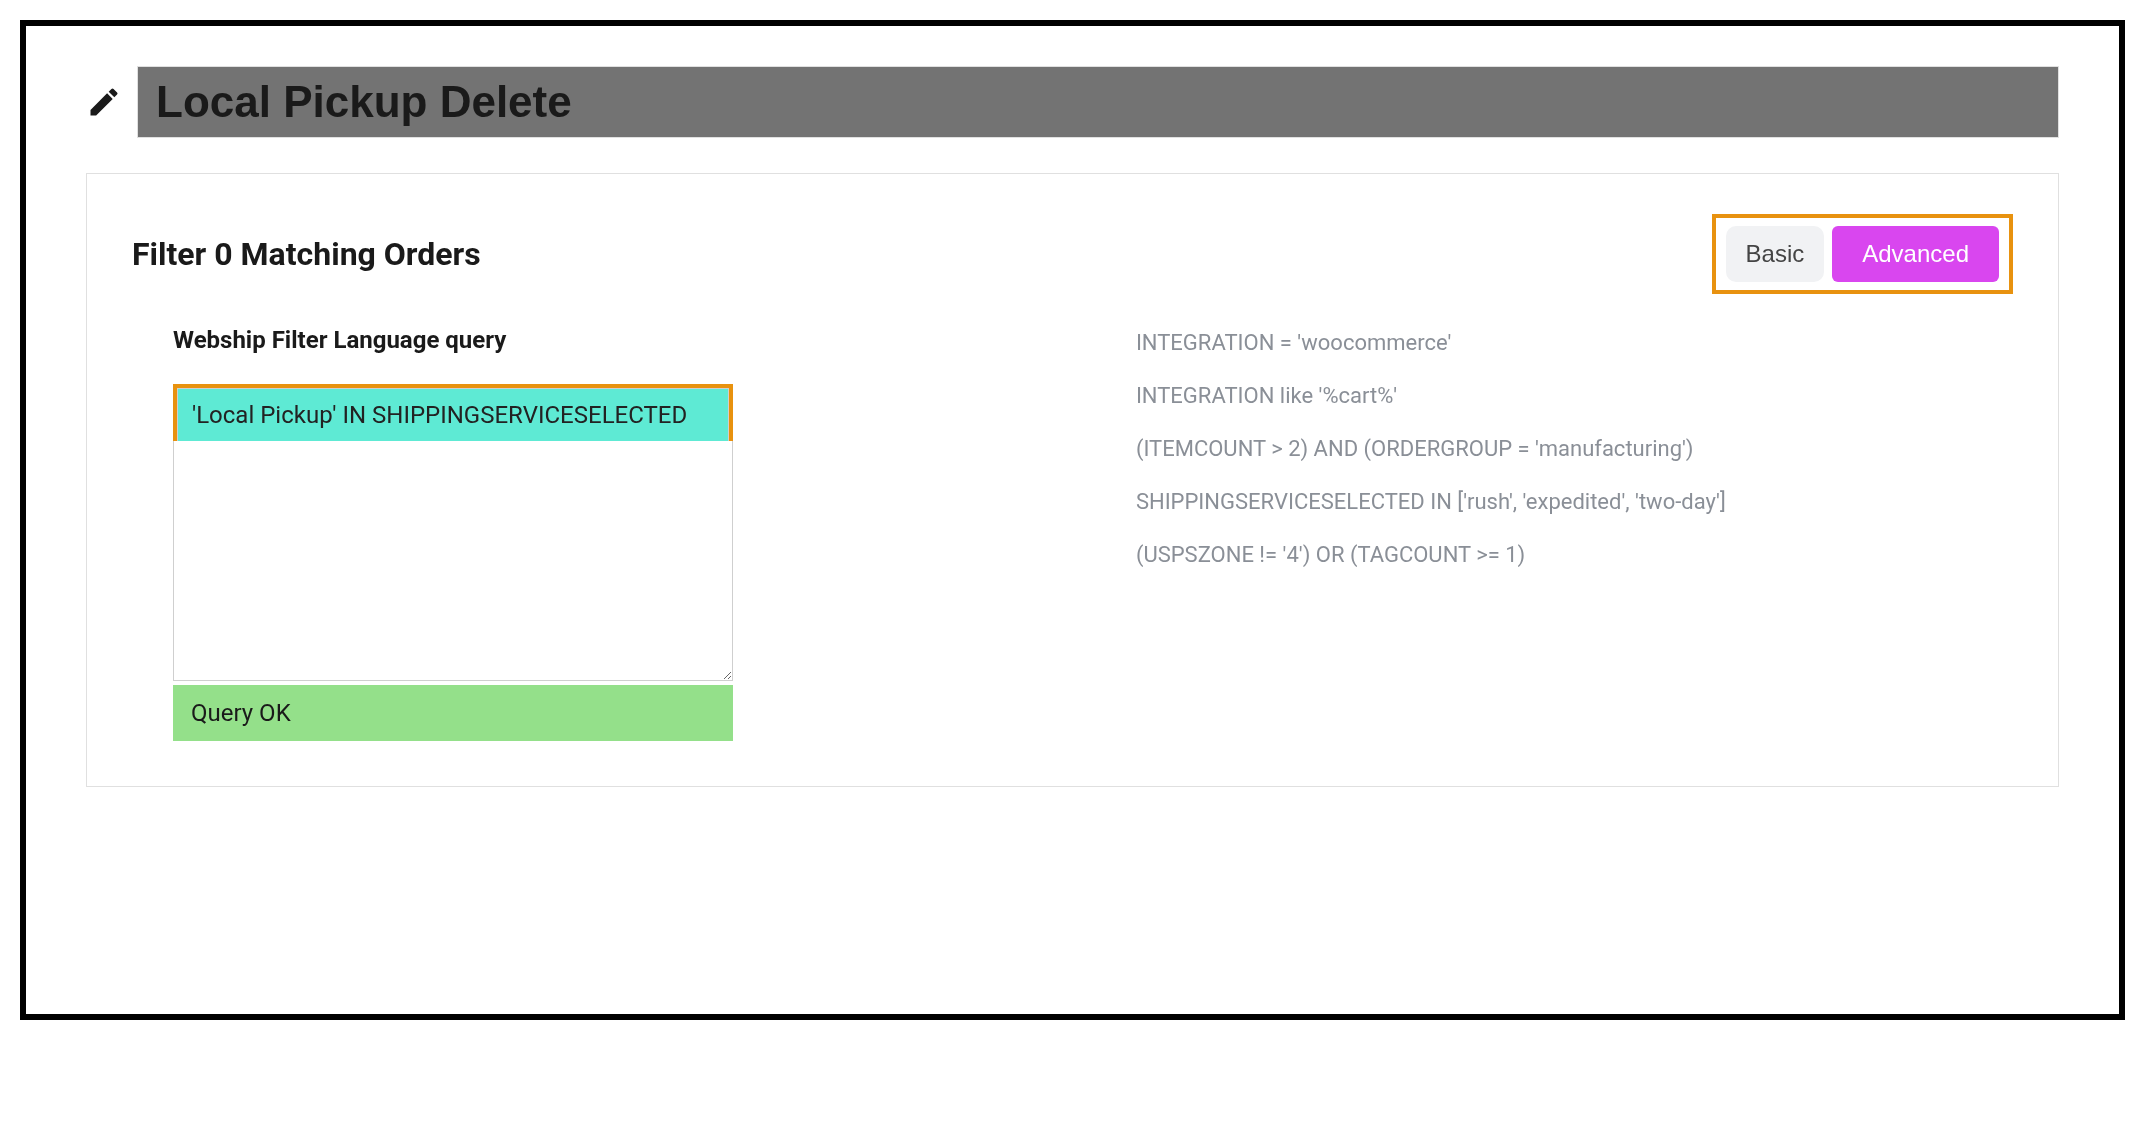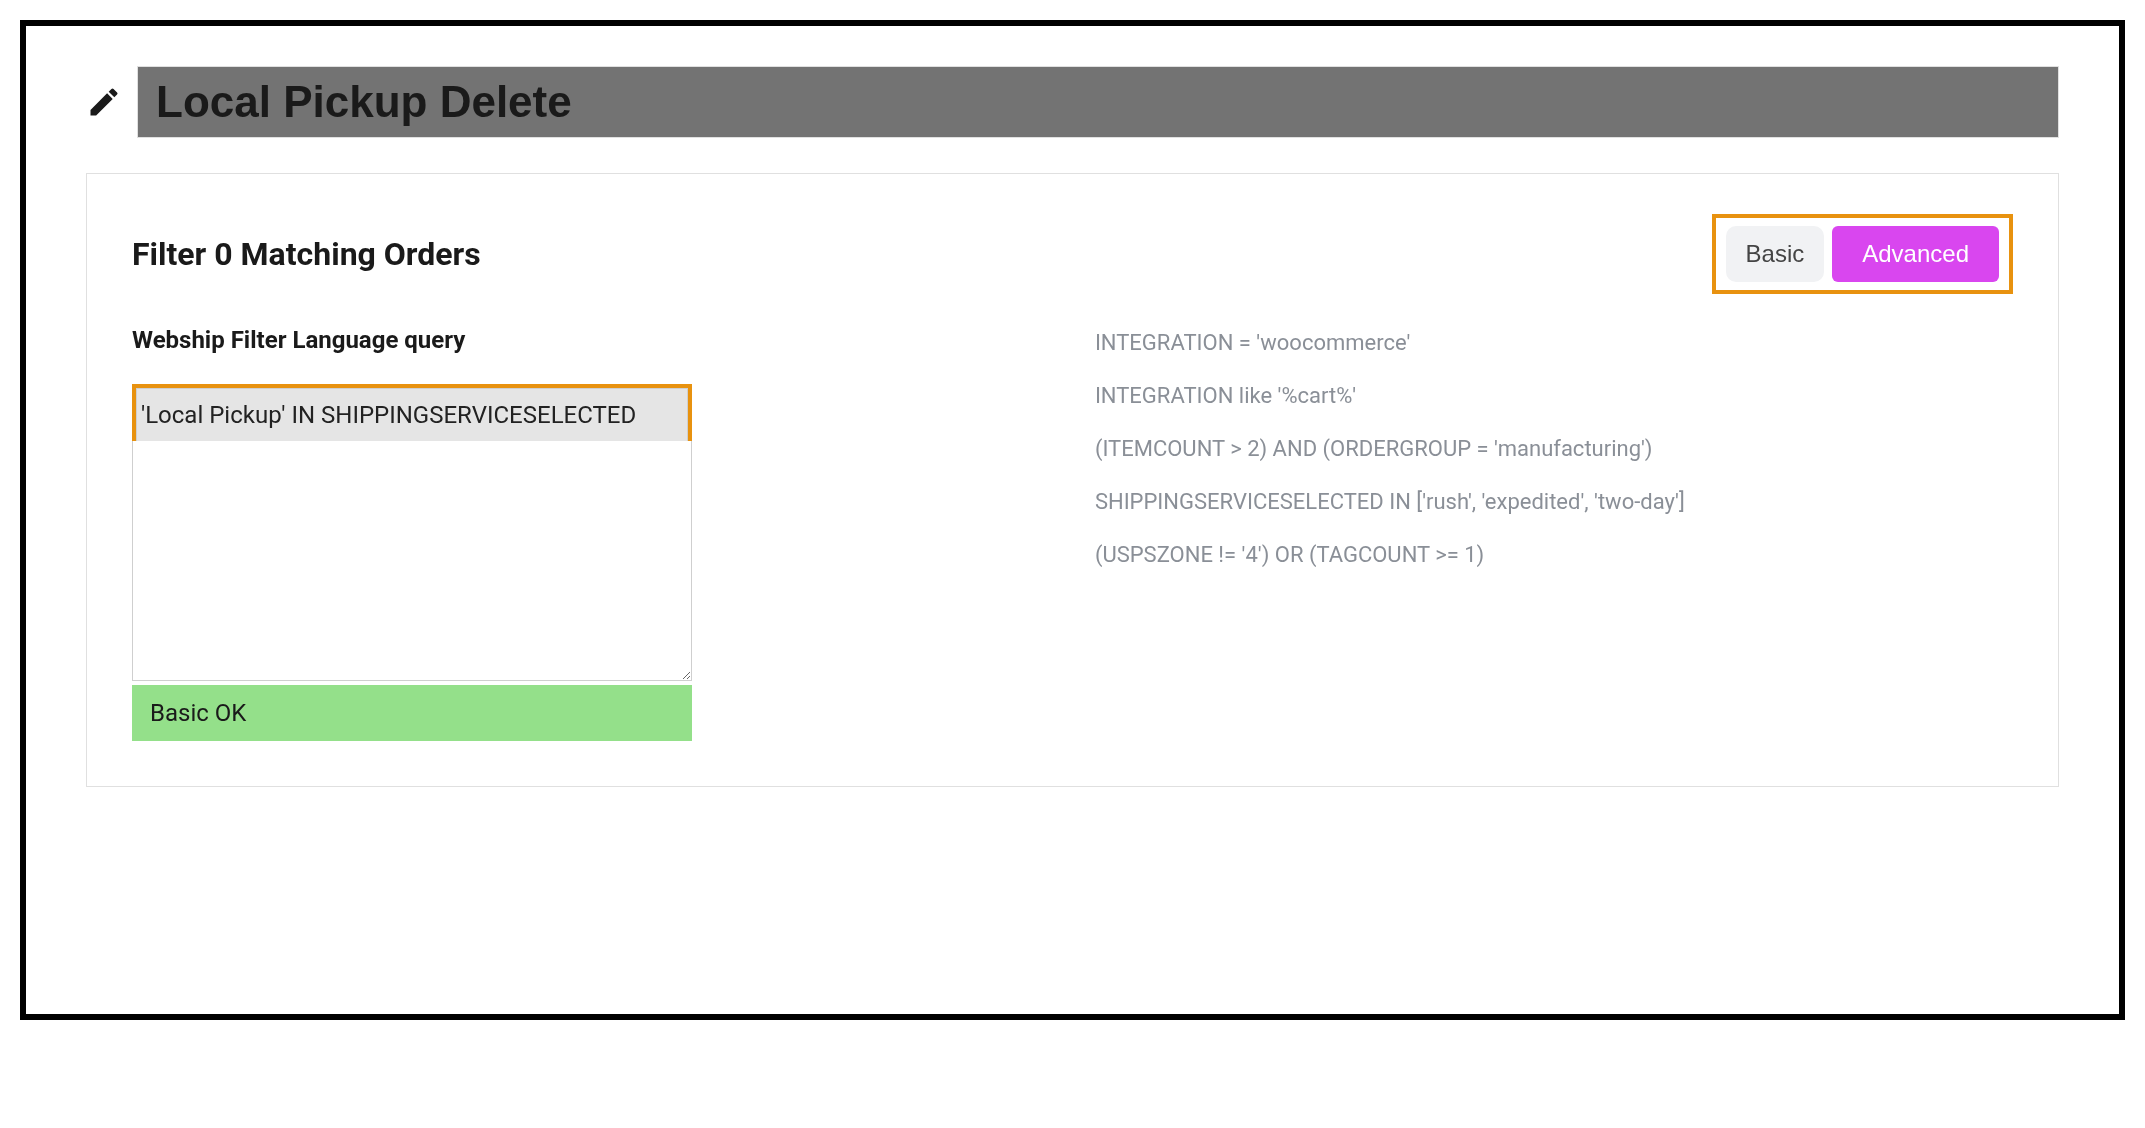--- a/index.html
+++ b/index.html
@@ -75,21 +75,21 @@
     font-weight: 500;
     padding: 14px 30px;
     border: none;
     border-radius: 6px;
     cursor: pointer;
   }
   .columns {
     display: flex;
     gap: 60px;
   }
-  .col-left { flex: 0 0 48%; }
+  .col-left { flex: 0 0 48%; margin-left: 41px; }
   .col-right { flex: 1; }
   .subheading {
     font-size: 24px;
     font-weight: 700;
     color: #1a1a1a;
     margin-bottom: 30px;
   }
   .query-box-wrap {
     border: 4px solid #e8920f;
     padding: 0;
@@ -106,24 +106,24 @@
     font-size: 24px;
     font-family: inherit;
     color: #222;
     resize: both;
     outline: none;
     border-top: none;
   }
   .query-first-line {
     border: 1px solid #cfcfcf;
     border-bottom: none;
-    padding: 12px 4px;
+    padding: 12px 14px;
     font-size: 24px;
     color: #222;
-    background:#e5e5e5;
+    background:#5eead4;
   }
   .textarea-container{
     width:100%;
     max-width:560px;
   }
   .status-bar {
     background: #94e08a;
     color: #1a1a1a;
     font-size: 24px;
     padding: 14px 18px;
@@ -170,21 +170,21 @@
       <div class="col-left">
         <div class="subheading">Webship Filter Language query</div>
 
         <div class="textarea-container">
           <div class="query-box-wrap">
             <div class="query-first-line">'Local Pickup' IN SHIPPINGSERVICESELECTED</div>
           </div>
           <textarea class="query-textarea" style=""></textarea>
         </div>
 
-        <div class="status-bar">Basic OK</div>
+        <div class="status-bar">Query OK</div>
       </div>
 
       <div class="col-right">
         <ul class="example-list">
           <li class="example-item">INTEGRATION = 'woocommerce'</li>
           <li class="example-item">INTEGRATION like '%cart%'</li>
           <li class="example-item">(ITEMCOUNT &gt; 2) AND (ORDERGROUP = 'manufacturing')</li>
           <li class="example-item">SHIPPINGSERVICESELECTED IN ['rush', 'expedited', 'two-day']</li>
           <li class="example-item">(USPSZONE != '4') OR (TAGCOUNT &gt;= 1)</li>
         </ul>

